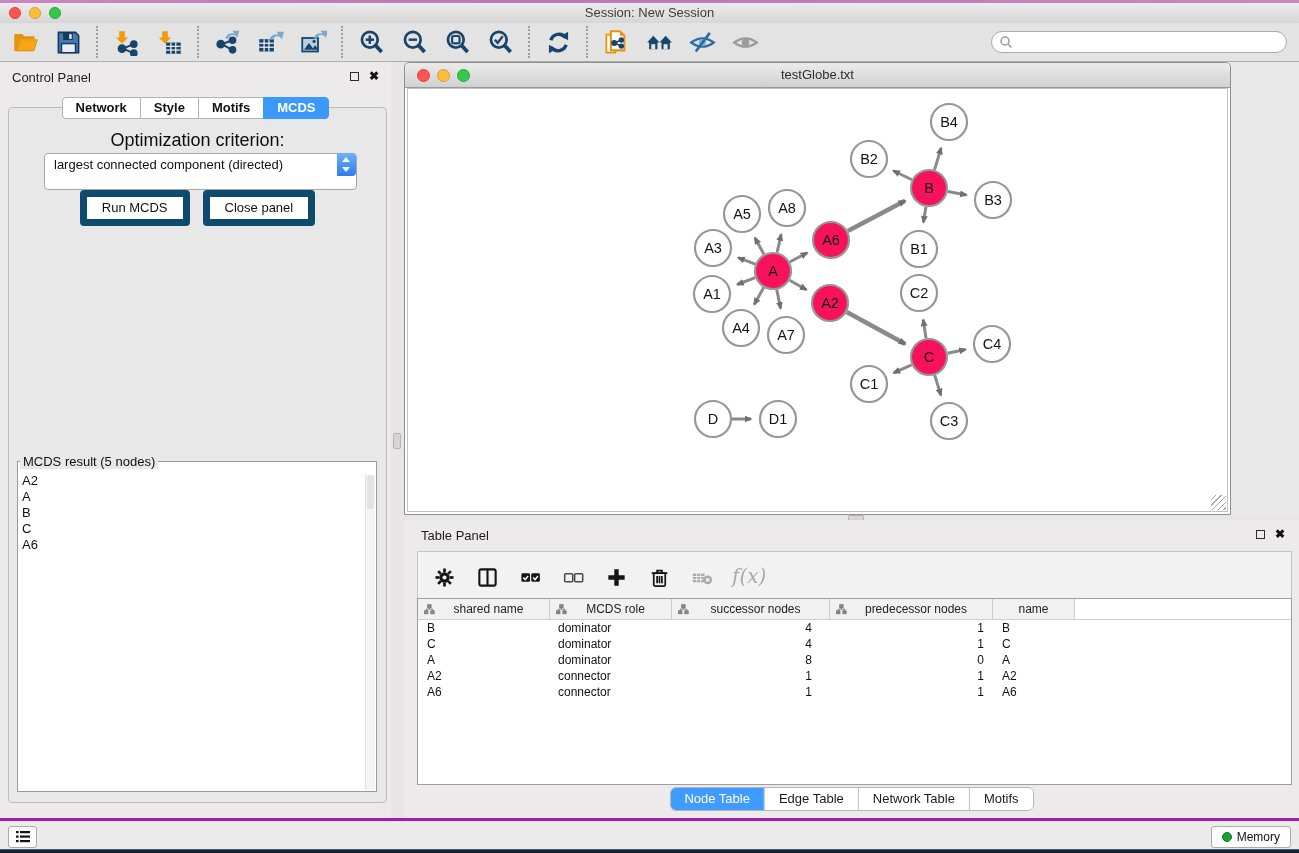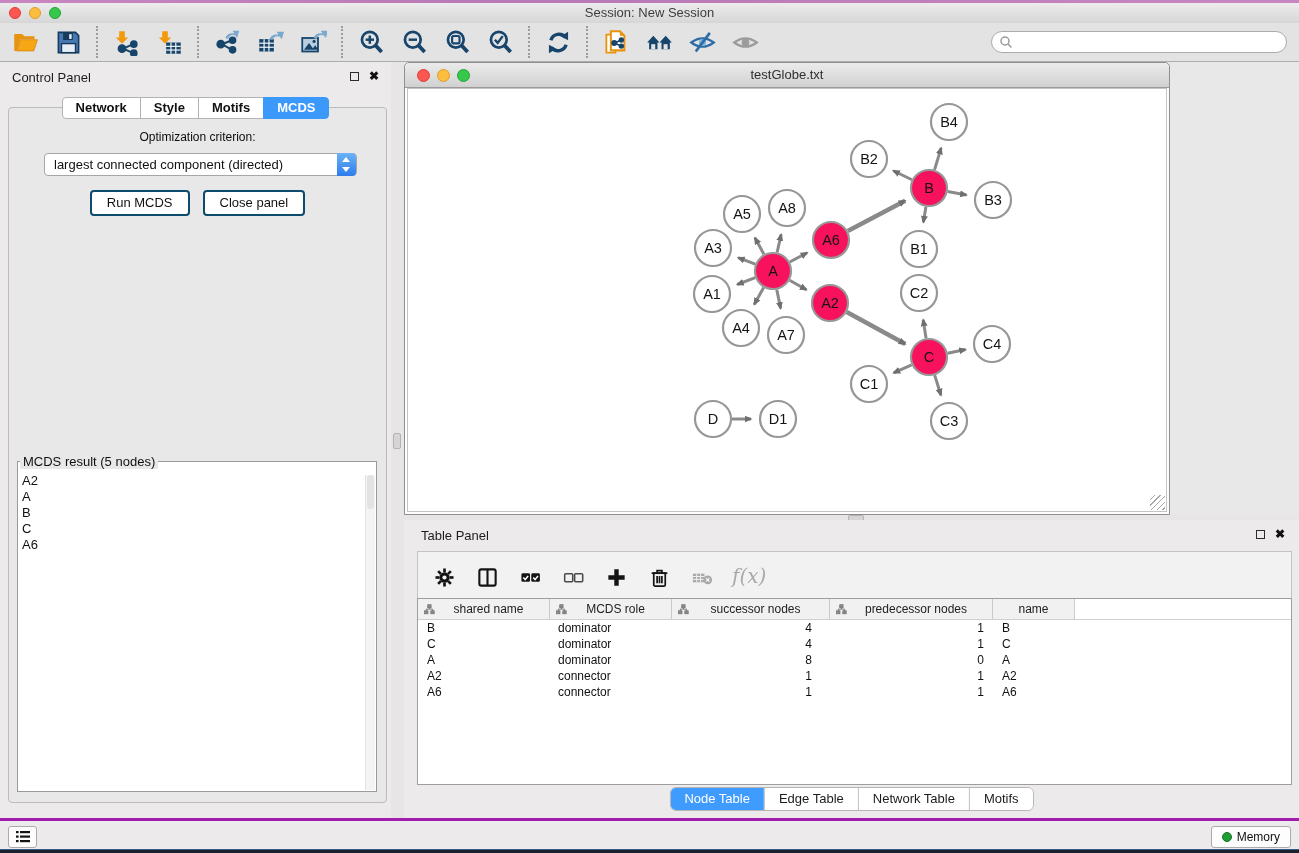--- a/index.html
+++ b/index.html
@@ -38,52 +38,52 @@
   .float-ico { width:9px; height:9px; border:1.6px solid #2b2b2b; display:inline-block; }
   .close-ico { font-size:12px; font-weight:bold; color:#111; line-height:10px; }
   .cp-tabs { position:absolute; top:35px; left:0; width:100%; display:flex; justify-content:center; z-index:3; }
   .cp-tab { background:#fff; border:1px solid #b2b2b2; margin-left:-1px; padding:2px 13px 3px;
     font-size:13px; font-weight:bold; color:#111; }
   .cp-tab:first-child { border-radius:4px 0 0 4px; margin-left:0; }
   .cp-tab:last-child { border-radius:0 4px 4px 0; }
   .cp-tab.selected { background:#3b99fc; border-color:#3b99fc; color:#fff; }
   .cp-box { position:absolute; left:8px; right:4px; top:45px; bottom:15px;
     border:1px solid #bcbcbc; border-radius:4px; background:#e9e8e9; }
-  .opt-label { position:absolute; top:22px; width:100%; text-align:center; font-size:12px; color:#0d0d0d; }
-  .criterion-select { position:absolute; left:35px; top:45px; width:313px; height:23px; background:#fff;
+  .opt-label { position:absolute; top:22px; width:100%; text-align:center; font-size:18px; color:#0d0d0d; }
+  .criterion-select { position:absolute; left:35px; top:45px; width:313px; height:37px; background:#fff;
     border:1px solid #a6a6a6; border-radius:4px; font-size:13px; color:#111; line-height:21px;
     padding-left:9px; }
   .stepper { position:absolute; right:0; top:-1px; width:19px; height:23px;
     background:linear-gradient(#6cb2f9,#2d7ceb); border-radius:0 4px 4px 0; }
   .stepper .up, .stepper .dn { position:absolute; left:5px; width:0; height:0;
     border-left:4.5px solid transparent; border-right:4.5px solid transparent; }
   .stepper .up { top:4px;  border-bottom:5px solid #fff; }
   .stepper .dn { bottom:4px; border-top:5px solid #fff; }
   .cp-buttons { position:absolute; top:82px; width:100%; display:flex; justify-content:center; gap:13px; }
-  .cp-btn { background:#fff; border:2px solid #0c4a6e; border-radius:4px; font-size:13px; color:#111;
+  .cp-btn { background:#fff; border:7px solid #0c4a6e; border-radius:4px; font-size:13px; color:#111;
     padding:3px 15px 4px; font-family:"Liberation Sans", sans-serif; }
   .result-fs { position:absolute; left:8px; right:9px; top:346px; bottom:10px;
     border:1px solid #9a9a9a; background:#fff; margin:0; padding:0; }
   .result-fs legend { font-size:13px; color:#111; background:#e9e8e9; padding:0 3px; margin-left:2px; }
   .result-list { position:absolute; left:0; top:2px; right:12px; bottom:0; overflow:hidden;
     font-size:13px; color:#111; padding:2px 4px; }
   .result-item { line-height:16px; }
   .vscroll { position:absolute; right:1px; top:6px; bottom:1px; width:10px; background:#f4f4f4;
     border-left:1px solid #e2e2e2; }
   .vscroll .thumb { position:absolute; top:0; left:1px; width:7px; height:34px; background:#e3e3e3; border-radius:4px; }
 
   
   .v-divider { position:absolute; left:391px; top:62px; width:13px; height:756px; background:#e7e5e6; }
   .v-handle { position:absolute; left:2px; top:371px; width:8px; height:16px; background:#d6d4d5;
     border:1px solid #b4b2b3; border-radius:2px; }
   .h-handle { position:absolute; left:444px; top:0px; width:16px; height:7px; background:#d6d4d5;
     border:1px solid #b4b2b3; border-radius:2px; }
 
   
-  .net-window { position:absolute; left:404px; top:62px; width:766px; height:453px;
+  .net-window { position:absolute; left:404px; top:62px; width:827px; height:453px;
     background:#fff; border:1px solid #8f8f8f; border-radius:5px 5px 0 0; }
   .net-titlebar { position:absolute; left:0; top:0; width:100%; height:25px;
     background:linear-gradient(#ebebeb,#d2d1d2); border-bottom:1px solid #9b9a9b; border-radius:5px 5px 0 0; }
   .net-titlebar .title-text { text-align:center; font-size:13px; color:#2e2e2e; line-height:24px; }
   .net-lights { position:absolute; left:12px; top:6px; display:flex; gap:7px; }
   .net-lights .light { width:13px; height:13px; }
   .net-canvas { position:absolute; left:2px; right:2px; top:25px; bottom:2px; background:#fff;
     border:1px solid #c3c3c3; overflow:hidden; }
   .net-canvas svg.graph { position:absolute; left:0; top:0; }
   .resize-grip { position:absolute; right:1px; bottom:1px; width:15px; height:15px;

